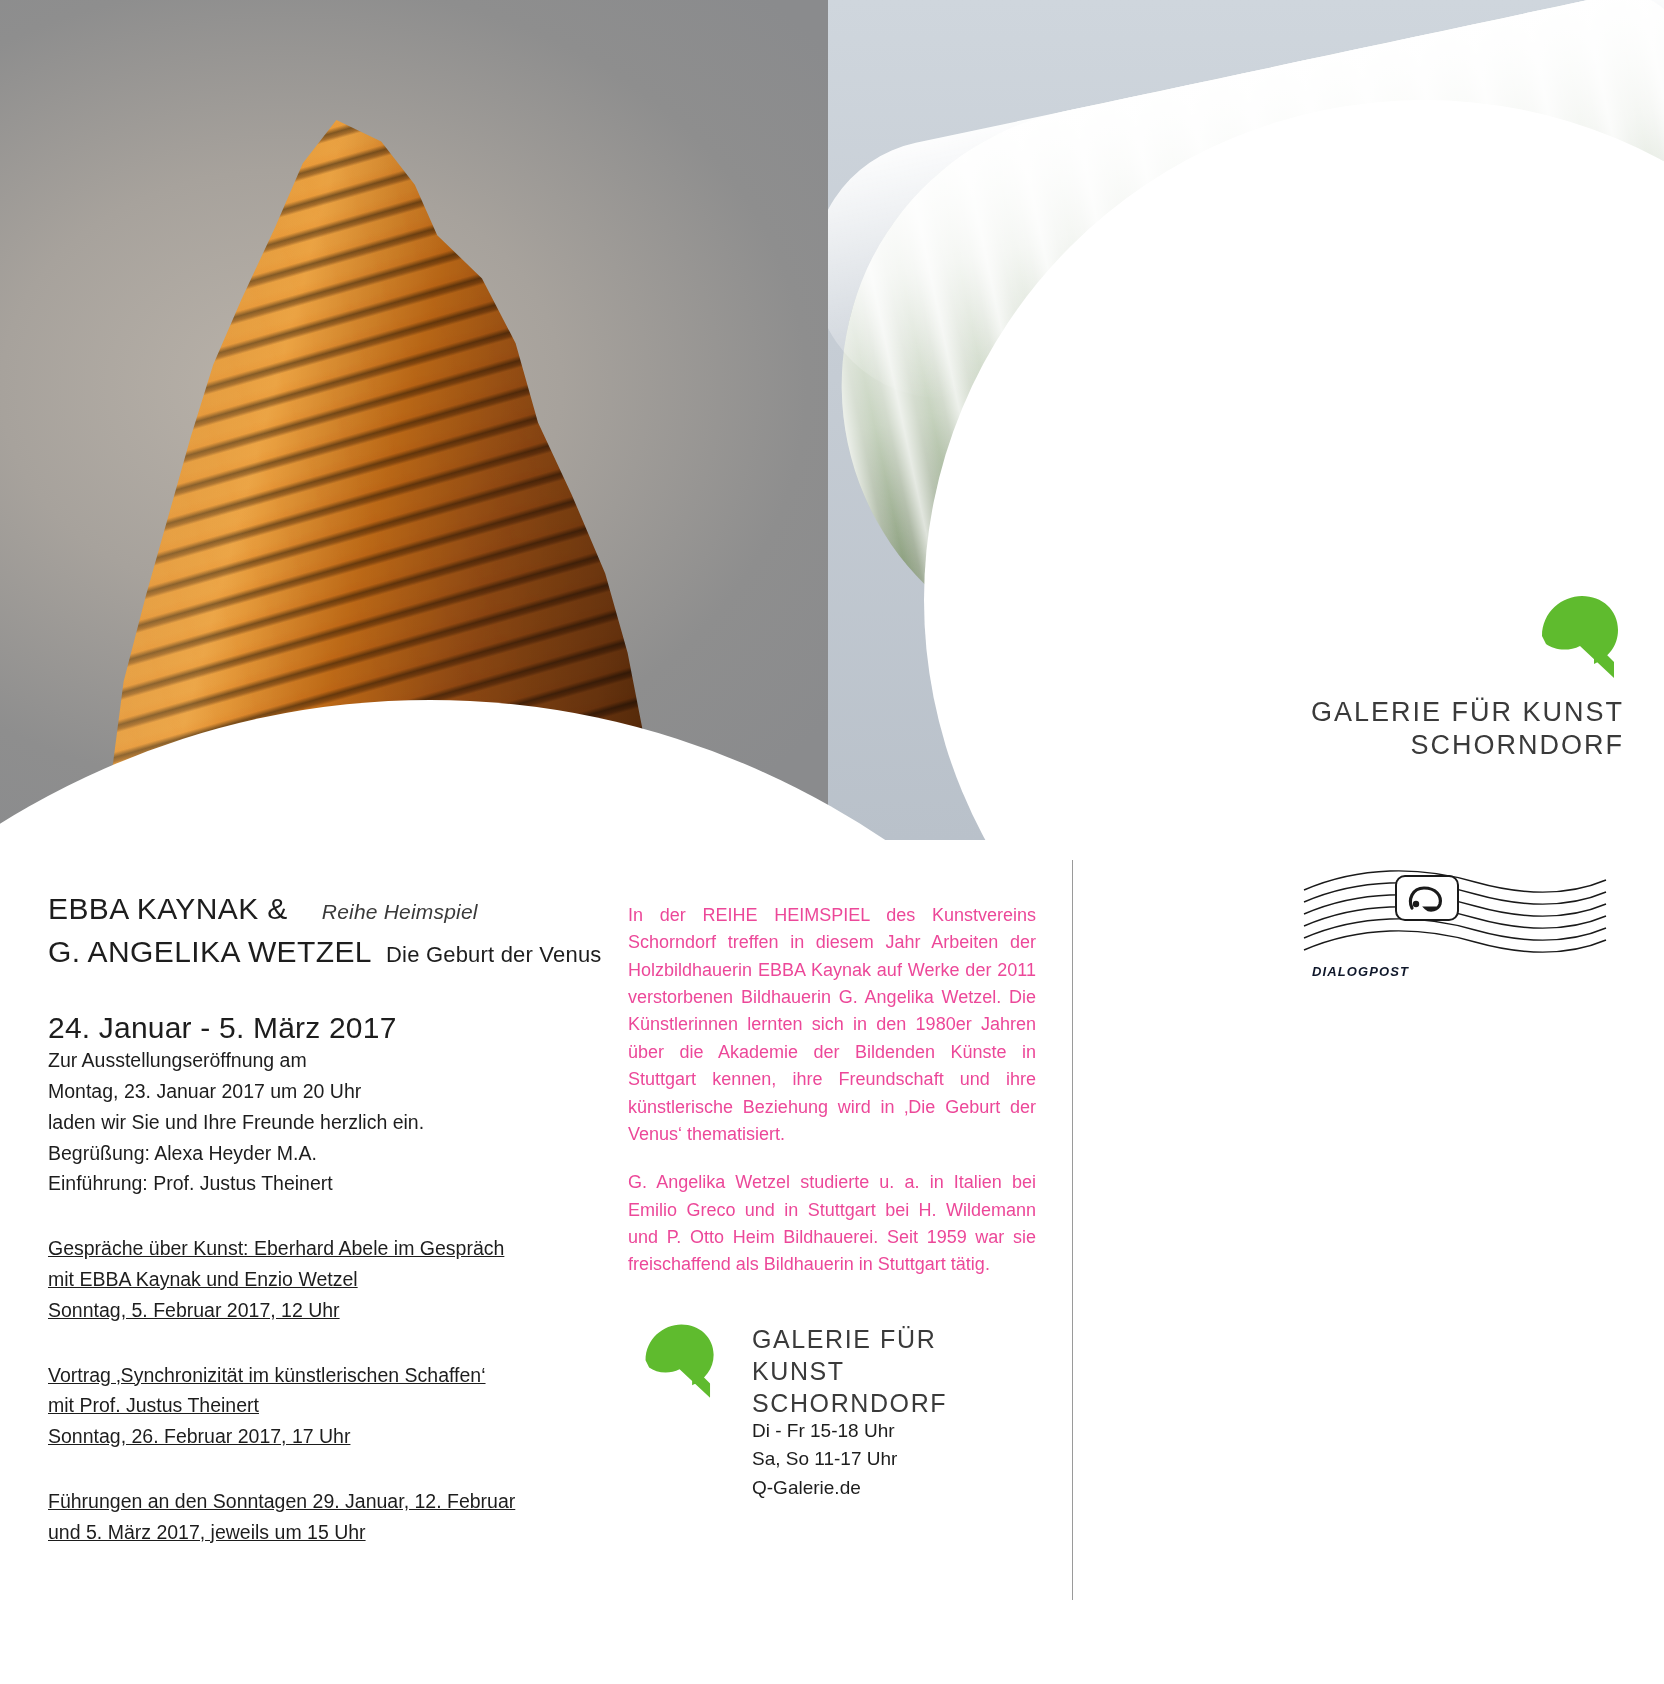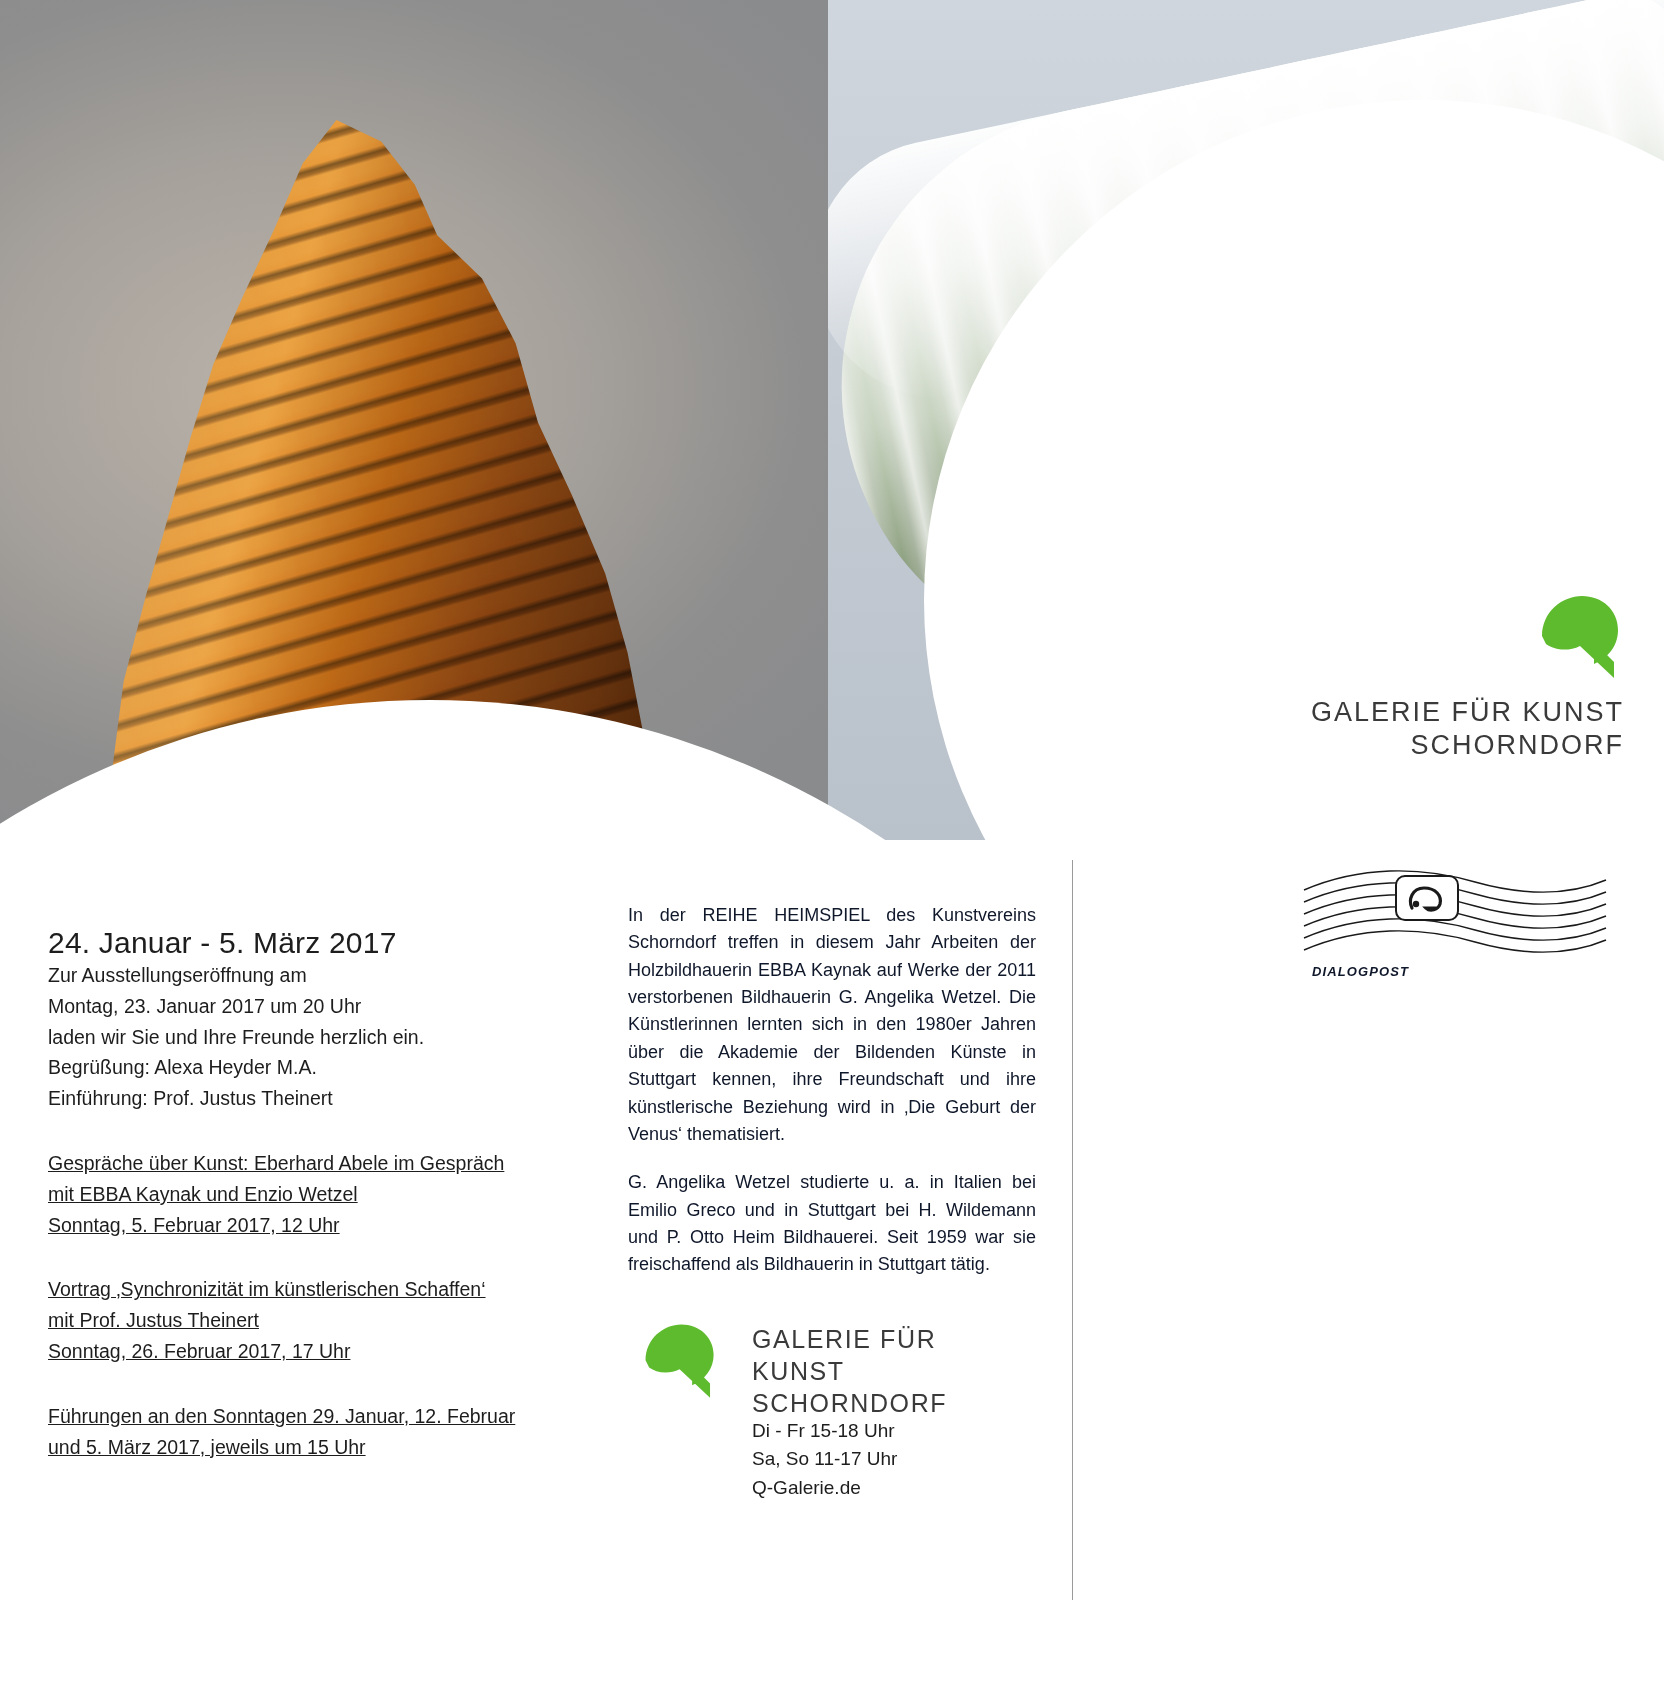--- a/index.html
+++ b/index.html
@@ -243,21 +243,21 @@
   
   .col-mid {
     position: absolute;
     left: 628px;
     top: 44px;
     width: 408px;
   }
   .para {
     font-size: 18px;
     line-height: 1.52;
-    color: #0f172a;
+    color: #ec4899;
     text-align: justify;
     margin-bottom: 21px;
   }
   .para:last-of-type { margin-bottom: 0; }
 
   .gallery-block {
     margin-top: 40px;
     position: relative;
     min-height: 150px;
   }
@@ -339,20 +339,28 @@
       <div>GALERIE FÜR KUNST</div>
       <div>SCHORNDORF</div>
     </div>
   </div>
 </div>
 
 <div class="content">
   <div class="vrule"></div>
 
   <div class="col-left">
+    <div class="title-row">
+      <div class="title-line">
+        <span>EBBA KAYNAK &amp;</span><span class="sub">Reihe Heimspiel</span>
+      </div>
+      <div class="title-line">
+        <span>G. ANGELIKA WETZEL</span><span class="sub2">Die Geburt der Venus</span>
+      </div>
+    </div>
 
     <div class="dates">24. Januar - 5. März 2017</div>
 
     <div class="blk">
       <div>Zur Ausstellungseröffnung am</div>
       <div>Montag, 23. Januar 2017 um 20 Uhr</div>
       <div>laden wir Sie und Ihre Freunde herzlich ein.</div>
     </div>
 
     <div class="blk">

